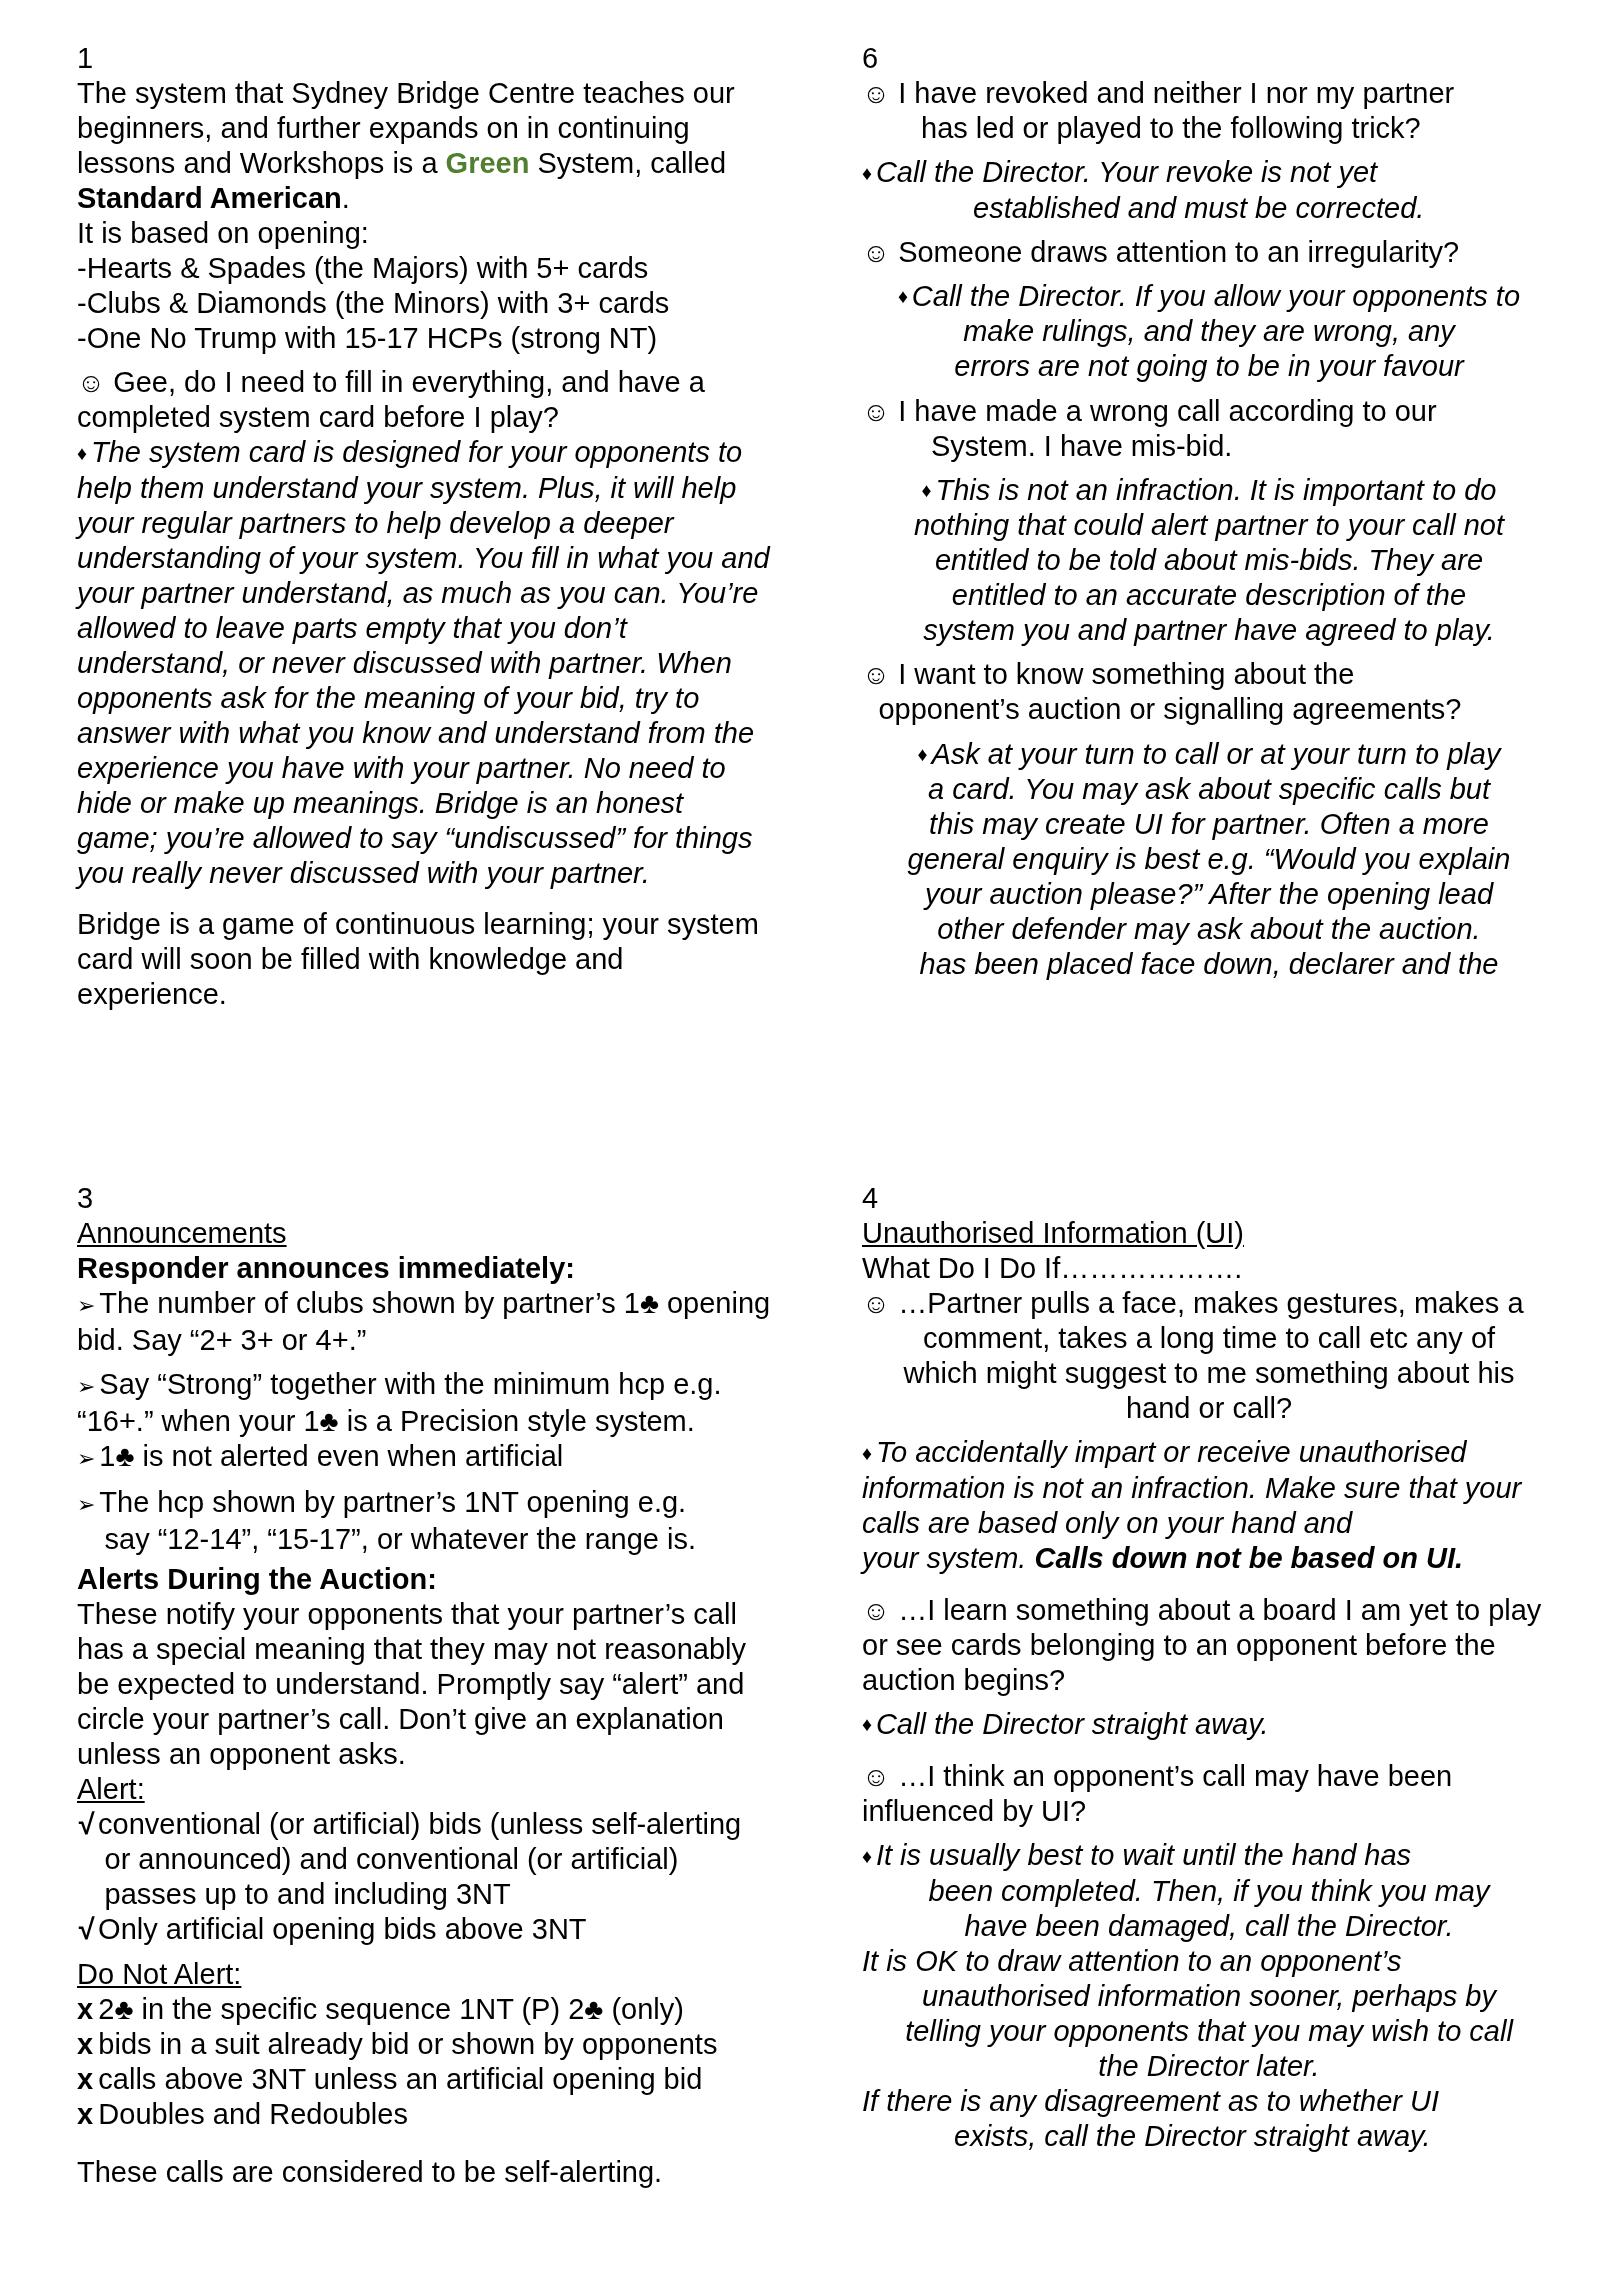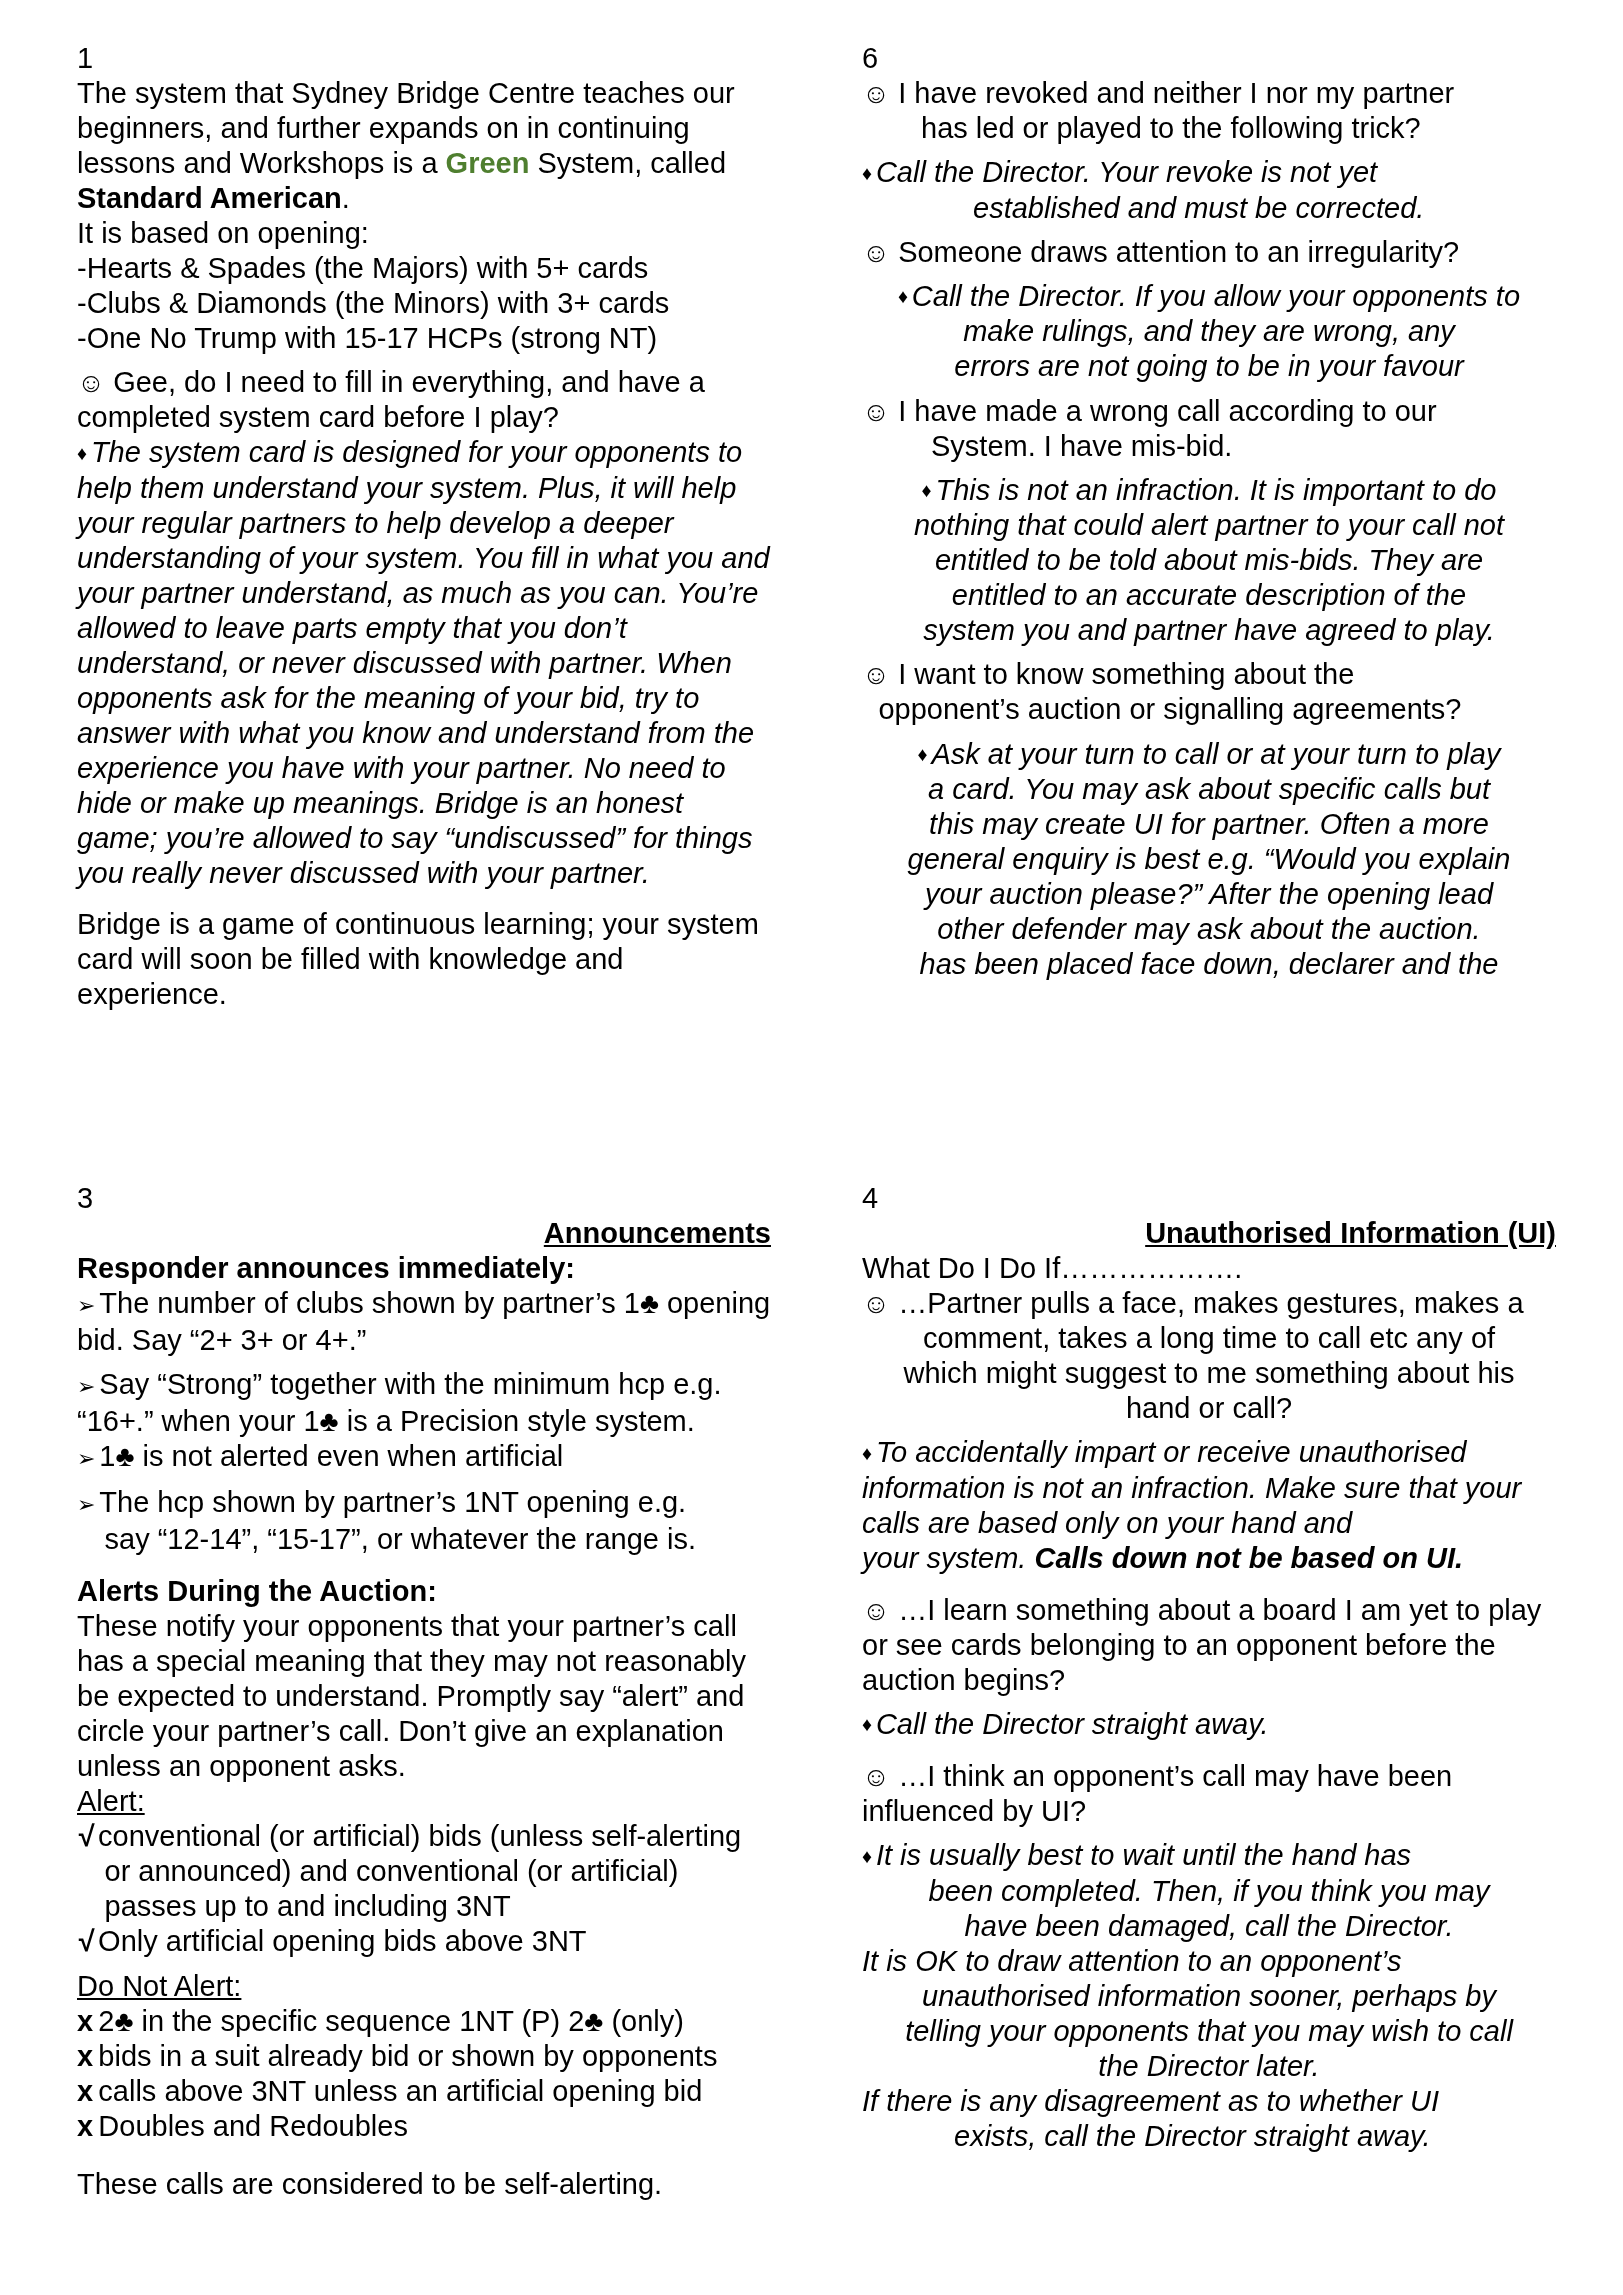--- a/index.html
+++ b/index.html
@@ -18,21 +18,21 @@
   .green { color: #4f7f2f; font-weight: bold; }
   .b { font-weight: bold; }
   .u { text-decoration: underline; }
   .center { text-align: center; }
   .gap { margin-top: 9.2px; }
   .gap2 { margin-top: 16px; }
   .q { display: block; }
   .ans { display: block; font-style: italic; }
   .smiley { font-size: 27.5px; }
   .diamond { font-size: 19.6px; vertical-align: 2.6px; margin-right: 3.9px; font-style: normal; }
-  .heading { text-align: right; font-weight: bold; text-decoration: underline; display: block; }
+  .heading { text-align: left; font-weight: normal; text-decoration: underline; display: block; }
   .bullet-line { display: block; }
   .arrow { font-size: 22px; margin-right: 3.9px; }
   .check { font-weight: bold; font-style: italic; margin-right: 5.2px; }
   .cross { font-weight: bold; margin-right: 5.2px; }
   .indent { padding-left: 27.5px; }
   .hang { padding-left: 27.5px; text-indent: -27.5px; }
   .p6-q1-l2 { padding-left: 59px; }
   .p6-a1-l2 { padding-left: 111px; }
   .p6-q3-l2 { padding-left: 69px; }
   .p6-q4-l2 { padding-left: 16.4px; }
@@ -121,21 +121,21 @@
     <span class="arrow">➢</span><span>Say “Strong” together with the minimum hcp e.g. “16+.” when your 1♣ is a Precision style system.</span>
   </div>
   <div class="bullet-line">
     <span class="arrow">➢</span><span>1♣ is not alerted even when artificial</span>
   </div>
   <div class="bullet-line gap">
     <div><span class="arrow">➢</span><span>The hcp shown by partner’s 1NT opening e.g.</span></div>
     <div class="indent">say “12-14”, “15-17”, or whatever the range is.</div>
   </div>
 
-  <div class="b gap" style="margin-top:17px">Alerts During the Auction:</div>
+  <div class="b gap" style="margin-top:5px">Alerts During the Auction:</div>
   <div>These notify your opponents that your partner’s call has a special meaning that they may not reasonably be expected to understand. Promptly say “alert” and circle your partner’s call. Don’t give an explanation unless an opponent asks.</div>
   <div><span class="u">Alert:</span></div>
   <div class="hang">
     <span class="check">√</span><span>conventional (or artificial) bids (unless self-alerting or announced) and conventional (or artificial) passes up to and including 3NT</span>
   </div>
   <div class="hang">
     <span class="check">√</span><span>Only artificial opening bids above 3NT</span>
   </div>
   <div class="gap"><span class="u">Do Not Alert:</span></div>
   <div>

